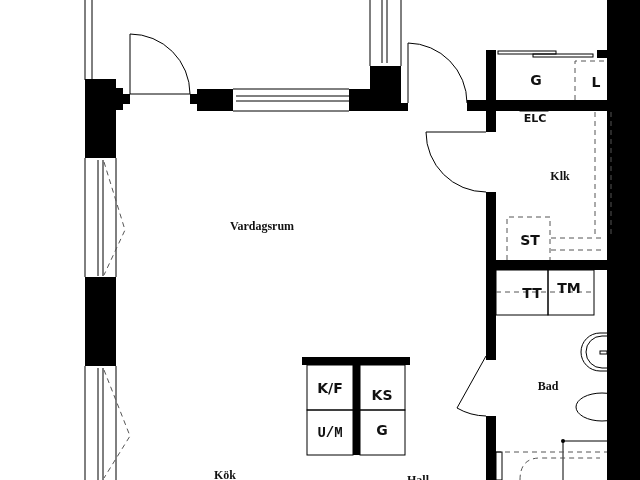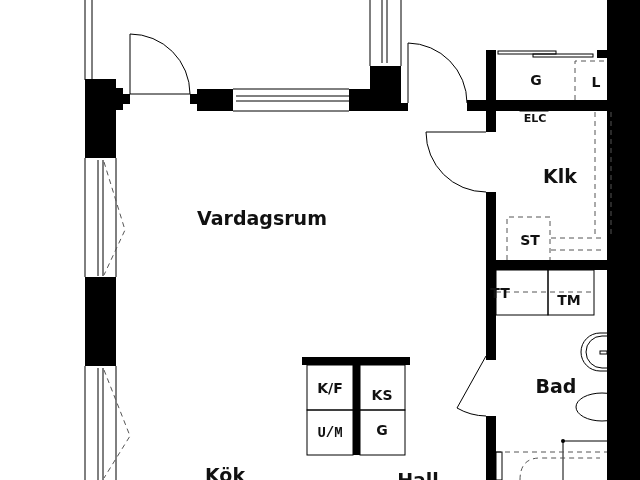--- a/index.html
+++ b/index.html
@@ -2,21 +2,21 @@
 <html><head>
 <meta charset="utf-8">
 <style>
   html, body { margin: 0; padding: 0; background: #ffffff; }
   body { width: 640px; height: 480px; overflow: hidden; position: relative; font-family: "DejaVu Sans", sans-serif; }
   #plan { position: absolute; left: 0; top: 0; width: 640px; height: 480px; }
   .wall { fill: #000000; }
   .thin { fill: none; stroke: #000; stroke-width: 1; }
   .dash { fill: none; stroke: #555; stroke-width: 1; stroke-dasharray: 5 4; }
   .lbl { position: absolute; font-weight: bold; color: #111; white-space: nowrap; transform: translate(-50%, -50%); font-family: "DejaVu Sans", sans-serif; }
-  .room { font-size: 19px; }
+  .room { font-size: 12px; font-family: Liberation Serif, serif; }
   .small { font-size: 14px; }
   .tiny { font-size: 11px; text-align: center; }
 </style>
 </head>
 <body>
 
 <svg id="plan" viewBox="0 0 640 480" xmlns="http://www.w3.org/2000/svg">
 
   <g>
     <line class="thin" x1="85" y1="0" x2="85" y2="80"></line>
@@ -124,28 +124,28 @@
   <g>
     <rect class="wall" x="302" y="357" width="108" height="8"></rect>
     <rect class="wall" x="353" y="357" width="7" height="98"></rect>
     <rect class="thin" x="307" y="365" width="46" height="45"></rect>
     <rect class="thin" x="307" y="410" width="46" height="45"></rect>
     <rect class="thin" x="360" y="365" width="45" height="45"></rect>
     <rect class="thin" x="360" y="410" width="45" height="45"></rect>
   </g>
 </svg>
 
-<div class="lbl room" style="left:262px; top:218px;">Vardagsrum</div>
+<div class="lbl room" style="left:262px; top:226px;">Vardagsrum</div>
 <div class="lbl room" style="left:225px; top:458px;margin-top:17px;">Kök</div>
 <div class="lbl room" style="left:418px; top:480px;">Hall</div>
 <div class="lbl room" style="left:560px; top:176px;">Klk</div>
-<div class="lbl room" style="left:548px; top:386px;margin-left:8px;">Bad</div>
+<div class="lbl room" style="left:548px; top:386px;">Bad</div>
 
 <div class="lbl small" style="left:536px; top:80px;">G</div>
 <div class="lbl small" style="left:596px; top:82px;">L</div>
 <div class="lbl tiny" style="left:535px; top:118px;">ELC</div>
 <div class="lbl small" style="left:530px; top:240px;text-align:center;">ST</div>
-<div class="lbl small" style="left:500px; top:293px;">TT</div>
-<div class="lbl small" style="left:569px; top:300px;">TM</div>
+<div class="lbl small" style="left:532px; top:293px;">TT</div>
+<div class="lbl small" style="left:569px; top:288px;">TM</div>
 <div class="lbl small" style="left:330px; top:388px;">K/F</div>
 <div class="lbl small" style="left:382px; top:395px;">KS</div>
 <div class="lbl small" style="left:330px; top:433px;font-family:Liberation Mono, monospace;">U/M</div>
 <div class="lbl small" style="left:382px; top:430px;">G</div>
 
 </body></html>

